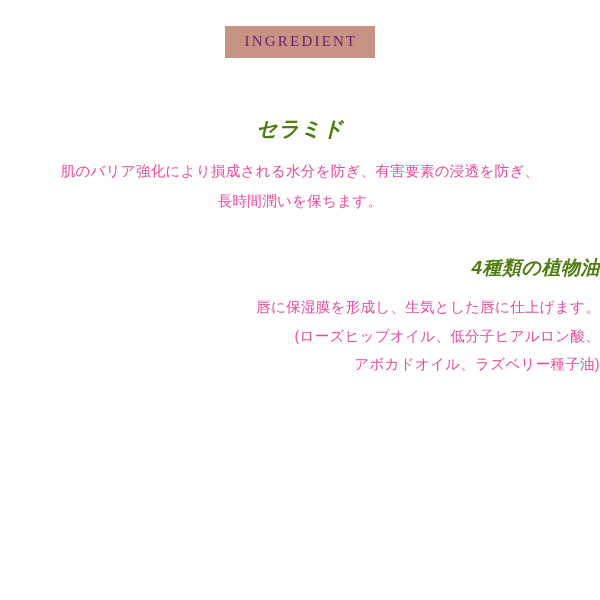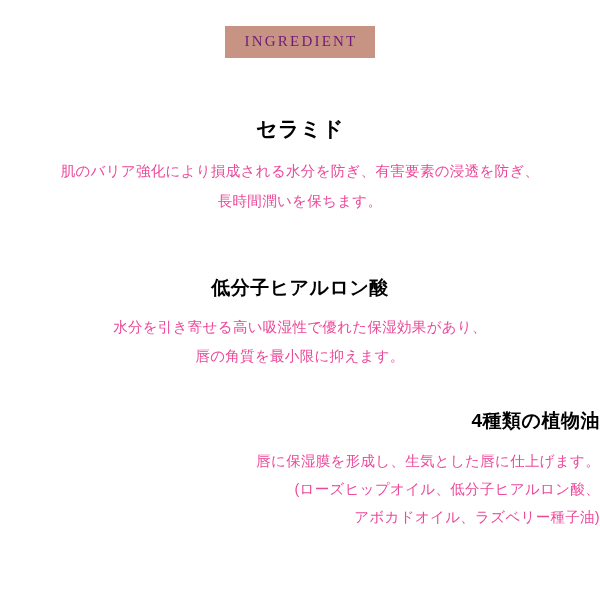--- a/index.html
+++ b/index.html
@@ -37,24 +37,25 @@
     width: 600px;
     text-align: center;
   }
   .sec-1 { margin-top: 56px; }
   .sec-2 { margin-top: 58px; }
   .sec-3 { margin-top: 38px; text-align: right; }
 
   .heading {
     font-size: 21px;
     font-weight: bold;
-    color: #000000;
+    color: #4d7c0f;
     line-height: 1.4;
     margin-bottom: 14px;
     letter-spacing: 0.5px;
+    font-style: italic;
   }
   .heading.small {
     font-size: 19px;
     margin-bottom: 12px;
   }
   .body-line {
     font-size: 14.5px;
     color: #ec4899;
     line-height: 2.05;
     letter-spacing: 0.3px;
@@ -69,25 +70,20 @@
 <div class="page">
 
   <div class="badge">INGREDIENT</div>
 
   <div class="section sec-1">
     <div class="heading">セラミド</div>
     <div class="body-line">肌のバリア強化により損成される水分を防ぎ、有害要素の浸透を防ぎ、</div>
     <div class="body-line">長時間潤いを保ちます。</div>
   </div>
 
-  <div class="section sec-2">
-    <div class="heading small">低分子ヒアルロン酸</div>
-    <div class="body-line tight">水分を引き寄せる高い吸湿性で優れた保湿効果があり、</div>
-    <div class="body-line tight">唇の角質を最小限に抑えます。</div>
-  </div>
 
   <div class="section sec-3">
     <div class="heading small">4種類の植物油</div>
     <div class="body-line tight">唇に保湿膜を形成し、生気とした唇に仕上げます。</div>
     <div class="body-line tight">(ローズヒップオイル、低分子ヒアルロン酸、</div>
     <div class="body-line tight">アボカドオイル、ラズベリー種子油)</div>
   </div>
 
 </div>
 

